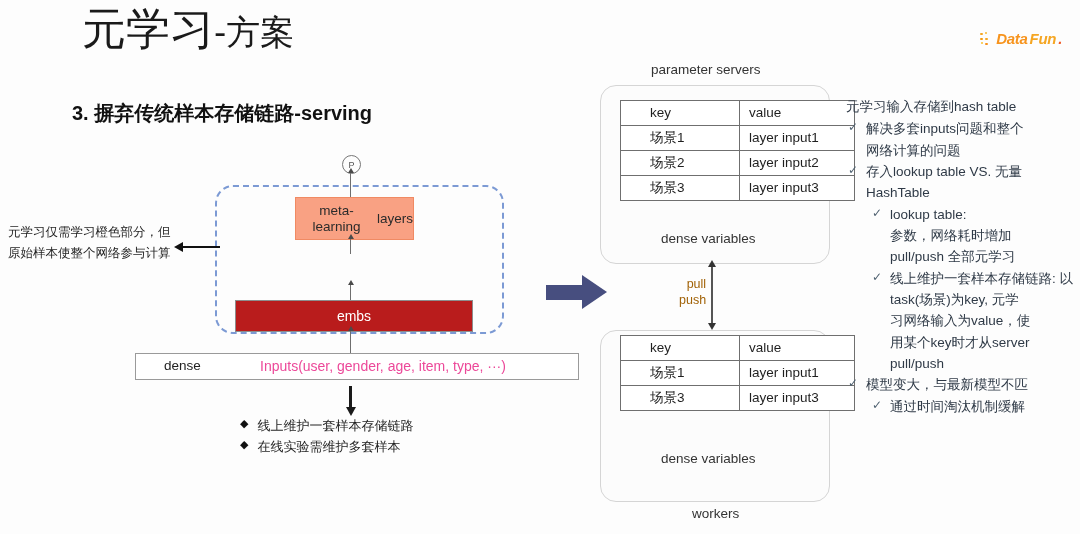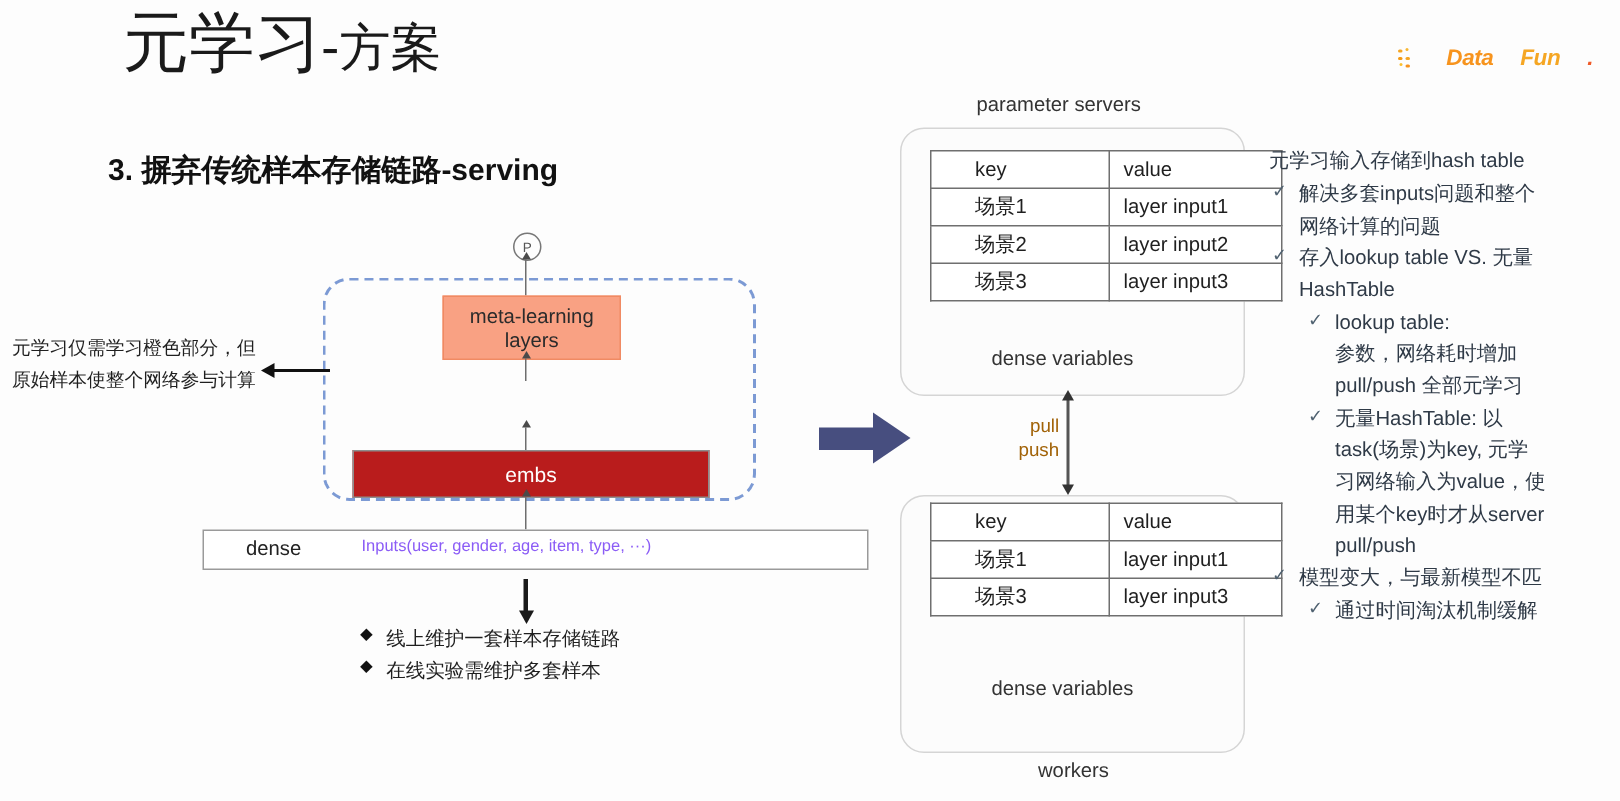--- a/index.html
+++ b/index.html
@@ -18,21 +18,21 @@
     position:absolute;left:82px;top:4px;
     font-size:44px;line-height:1.15;
     color:#1a1a1a;white-space:nowrap;
     font-family:"DejaVu Sans","Liberation Sans",sans-serif;
   }
   .title .t-main{font-weight:400;}
   .title .t-sub{font-size:34px;font-weight:400;}
 
   .logo{
     position:absolute;right:18px;top:30px;
-    display:flex;align-items:center;gap:18px;
+    display:flex;align-items:center;gap:2px;
     font-size:15px;font-weight:bold;font-style:italic;
     letter-spacing:-0.3px;
   }
   .logo .dots{
     display:inline-block;width:13px;height:13px;position:relative;margin-right:1px;
   }
   .logo .dots i{position:absolute;width:2.4px;height:2.4px;border-radius:50%;background:#f5a623;}
   .logo .dots i:nth-child(1){left:0;top:1px;}
   .logo .dots i:nth-child(2){left:4.5px;top:0;background:#f7b733;}
   .logo .dots i:nth-child(3){left:0;top:5.5px;background:#f59a12;}
@@ -51,24 +51,24 @@
   .sec-head .num{font-weight:bold;}
   .sec-head .txt{font-weight:bold;}
 
   
   .dash-box{
     position:absolute;left:215px;top:185px;width:285px;height:145px;
     border:2px dashed #7c9ad4;border-radius:18px;
     background:transparent;
   }
   .nbox{
-    position:absolute;text-align:left;
+    position:absolute;text-align:center;
     font-size:14px;color:#fff;
     display:flex;align-items:center;justify-content:center;
-    flex-direction:column;line-height:1.15;
+    flex-direction:row;line-height:1.15;
   }
   .nbox.meta{
     left:295px;top:197px;width:117px;height:41px;
     background:#f9a183;border:1px solid #f08a63;color:#2b2b2b;
     font-size:13.5px;
   }
   .nbox.bottom{
     left:264px;top:254px;width:176px;height:30px;
     background:#9b9b9b;border:1px solid #8d8d8d;font-size:14px;
   }
@@ -91,21 +91,21 @@
   .a1{left:350px;top:173px;height:24px;}
   .a2{left:350px;top:239px;height:15px;}
   .a3{left:350px;top:285px;height:15px;}
   .a4{left:350px;top:331px;height:22px;}
 
   .redis-box{
     position:absolute;left:135px;top:353px;width:442px;height:25px;
     border:1px solid #9a9a9a;background:#fff;
   }
   .redis-box .rb-label{position:absolute;left:28px;top:4px;font-size:13.5px;color:#222;}
-  .redis-box .rb-inputs{position:absolute;left:105px;top:4px;font-size:11px;color:#8b5cf6;white-space:nowrap;}
+  .redis-box .rb-inputs{position:absolute;left:124px;top:4px;font-size:14px;color:#ec4899;white-space:nowrap;}
 
   .down-thick{
     position:absolute;left:349px;top:386px;width:3px;height:22px;background:#1a1a1a;
   }
   .down-thick::after{
     content:"";position:absolute;left:50%;bottom:-8px;transform:translateX(-50%);
     border-left:5.5px solid transparent;border-right:5.5px solid transparent;
     border-top:9px solid #1a1a1a;
   }
 
@@ -338,21 +338,21 @@
       <span class="body">
         <div>lookup table:</div>
         <div>参数，网络耗时增加</div>
         <div>pull/push 全部元学习</div>
       </span>
     </div>
 
     <div class="row lvl2">
       <span class="chk">✓</span>
       <span class="body">
-        <div>无量HashTable: 以</div>
+        <div>线上维护一套样本存储链路: 以</div>
         <div>task(场景)为key, 元学</div>
         <div>习网络输入为value，使</div>
         <div>用某个key时才从server</div>
         <div>pull/push</div>
       </span>
     </div>
 
     <div class="row lvl1">
       <span class="chk">✓</span>
       <span class="body">

